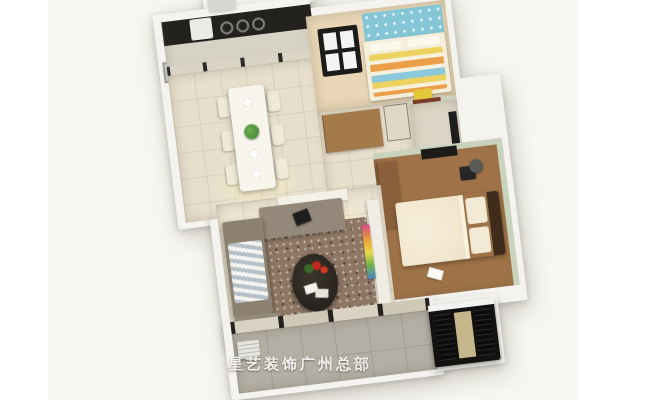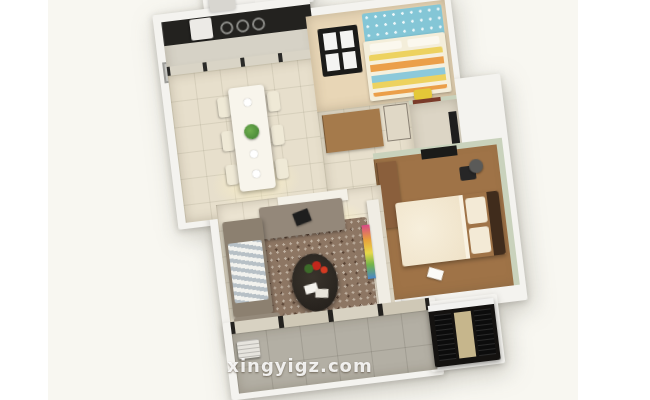--- a/index.html
+++ b/index.html
@@ -159,15 +159,15 @@
     <div class="abs" style="left:286px;top:326px;width:66px;height:62px;background:var(--cube-dark,#141210);border-radius:2px;box-shadow:0 2px 5px rgba(0,0,0,.4);">
       <div class="abs" style="left:0;top:0;width:66px;height:6px;background:#f2f2f0;"></div>
       <div class="abs" style="left:5px;top:10px;width:17px;height:46px;background:#0c0c0c;background-image:linear-gradient(rgba(255,255,255,.12) 1px,transparent 1px);background-size:100% 5px;"></div>
       <div class="abs" style="left:25px;top:10px;width:17px;height:46px;background:var(--cube-panel,#c6b68c);"></div>
       <div class="abs" style="left:45px;top:10px;width:17px;height:46px;background:#0c0c0c;background-image:linear-gradient(rgba(255,255,255,.12) 1px,transparent 1px);background-size:100% 5px;"></div>
     </div>
 
   </div>
 
   <div class="watermark">
-    <div class="wm2">xingyigz.com</div>
+    <div class="wm1">星艺装饰广州总部</div>
   </div>
 </div>
 
 </body></html>

